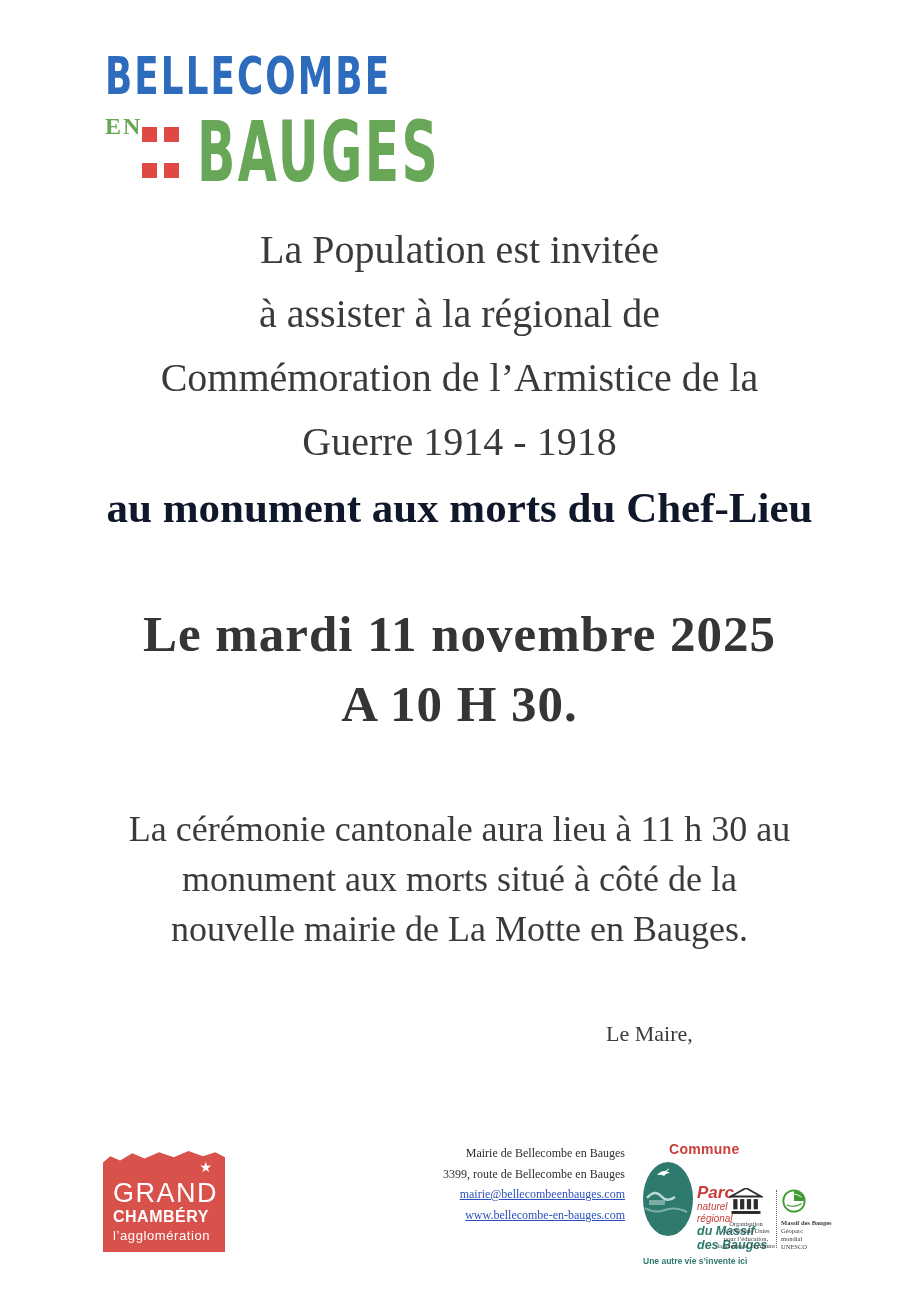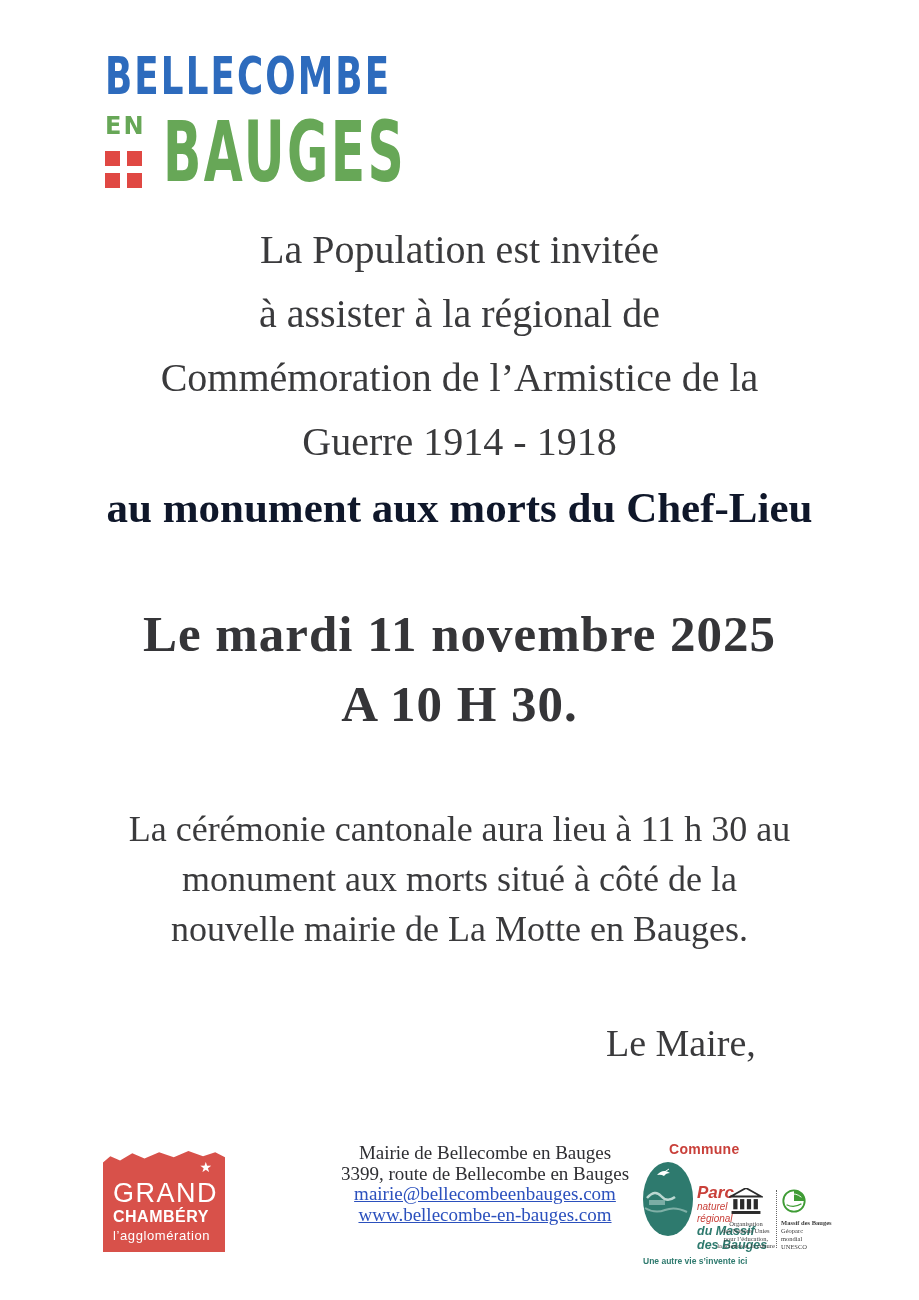--- a/index.html
+++ b/index.html
@@ -15,50 +15,50 @@
     background:#ffffff;overflow:hidden;color:var(--ink);
   }
   
   .logo{position:absolute;left:105px;top:50px;font-family:"DejaVu Sans",sans-serif;}
   .logo-l1{
     color:var(--logo-blue);font-weight:bold;font-size:51px;line-height:1;
     letter-spacing:3px;white-space:nowrap;
     transform:scale(0.70,1.02);transform-origin:left top;
   }
   .logo-row{display:flex;margin-top:13px;}
-  .logo-encross{display:flex;flex-direction:column;}
+  .logo-encross{display:flex;flex-direction:row;font-family:Liberation Serif, serif;}
   .logo-en{color:var(--logo-green);font-weight:bold;font-size:24px;letter-spacing:2px;line-height:1;}
   .cross{margin-top:13px;display:grid;grid-template-columns:15px 15px;grid-gap:7px;}
   .cross span{width:15px;height:15px;background:var(--logo-red);display:block;}
   .logo-l2{
     color:var(--logo-green);font-weight:bold;font-size:84px;line-height:0.92;
     letter-spacing:4px;white-space:nowrap;margin-left:18px;
     transform:scale(0.60,1.0);transform-origin:left top;
   }
   
   .line{position:absolute;left:0;width:100%;text-align:center;white-space:nowrap;}
   .intro{font-size:40px;}
   .loc{font-size:43px;font-weight:bold;color:#0f172a;}
   .big{font-size:51px;font-weight:bold;letter-spacing:1px;color:#353538;}
   .para{font-size:36px;}
-  .sign{position:absolute;font-size:38px;white-space:nowrap;}
+  .sign{position:absolute;font-size:22px;white-space:nowrap;}
   
   .gc{
     position:absolute;left:103px;top:1148px;width:122px;height:104px;
     background:var(--gc-red);font-family:"Liberation Sans",sans-serif;color:#fff;
     clip-path:polygon(0% 14%,6% 8%,14% 12%,24% 5%,34% 10%,46% 4%,58% 9%,70% 3%,82% 8%,92% 4%,100% 9%,100% 100%,0% 100%);
   }
   .gc-star{position:absolute;right:13px;top:12px;font-family:"DejaVu Sans",sans-serif;font-size:14px;line-height:1;}
   .gc-text{position:absolute;left:10px;top:31px;}
   .gc-grand{font-size:27px;font-weight:400;letter-spacing:1.5px;line-height:1.05;}
   .gc-chy{font-size:16px;font-weight:bold;letter-spacing:0.5px;line-height:1.2;}
   .gc-agg{font-size:13px;font-weight:400;letter-spacing:0.6px;line-height:1.4;}
   .addr{
-    position:absolute;left:335px;top:1143px;width:300px;text-align:center;
-    font-size:19px;line-height:20.5px;color:#2f2f33;
+    position:absolute;left:325px;top:1143px;width:300px;text-align:right;
+    font-size:12px;line-height:20.5px;color:#2f2f33;
   }
   .addr a{color:var(--link-blue);text-decoration:underline;display:block;}
   .rlogos{position:absolute;left:643px;top:1141px;width:175px;font-family:"Liberation Sans",sans-serif;}
   .commune{color:var(--parc-red);font-weight:bold;font-size:14px;margin-left:26px;letter-spacing:0.3px;}
   .parc{display:flex;margin-top:5px;}
   .parc-oval{
     width:50px;height:74px;background:var(--parc-teal);border-radius:50%;
     flex:0 0 auto;position:relative;overflow:hidden;
   }
   .parc-txt{margin-left:4px;margin-top:22px;line-height:1;font-style:italic;}

